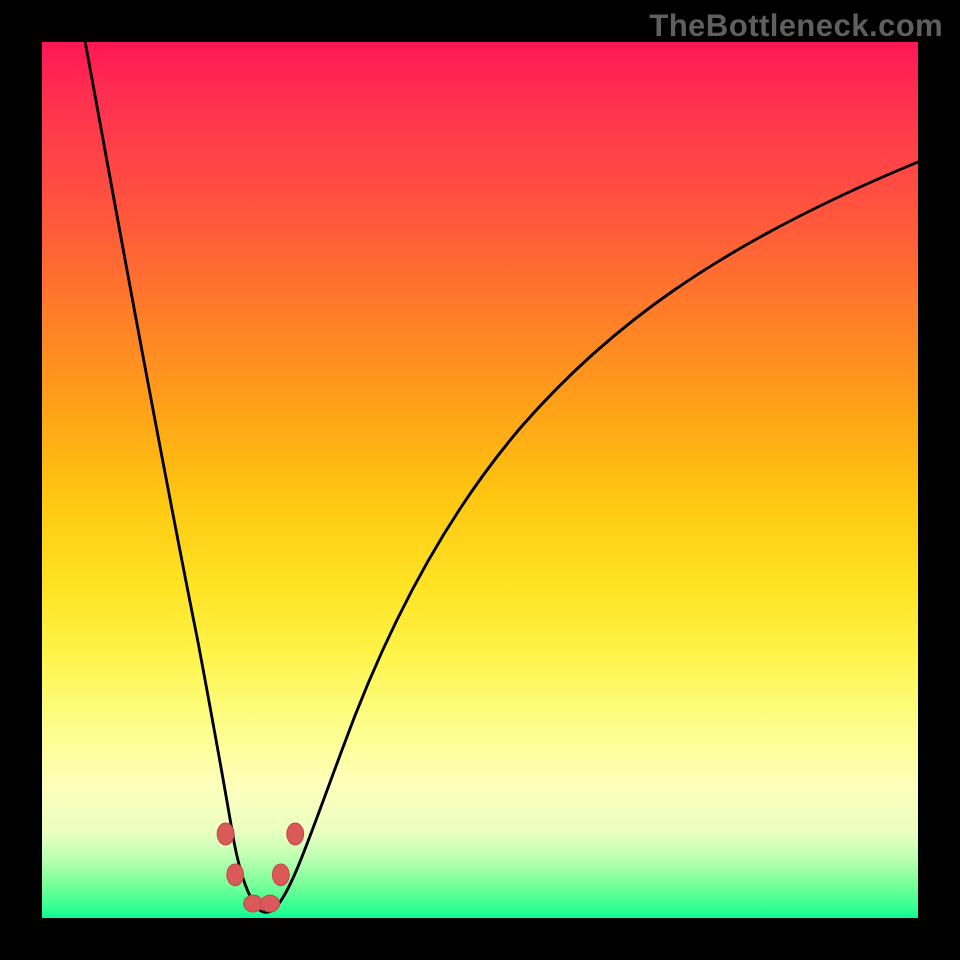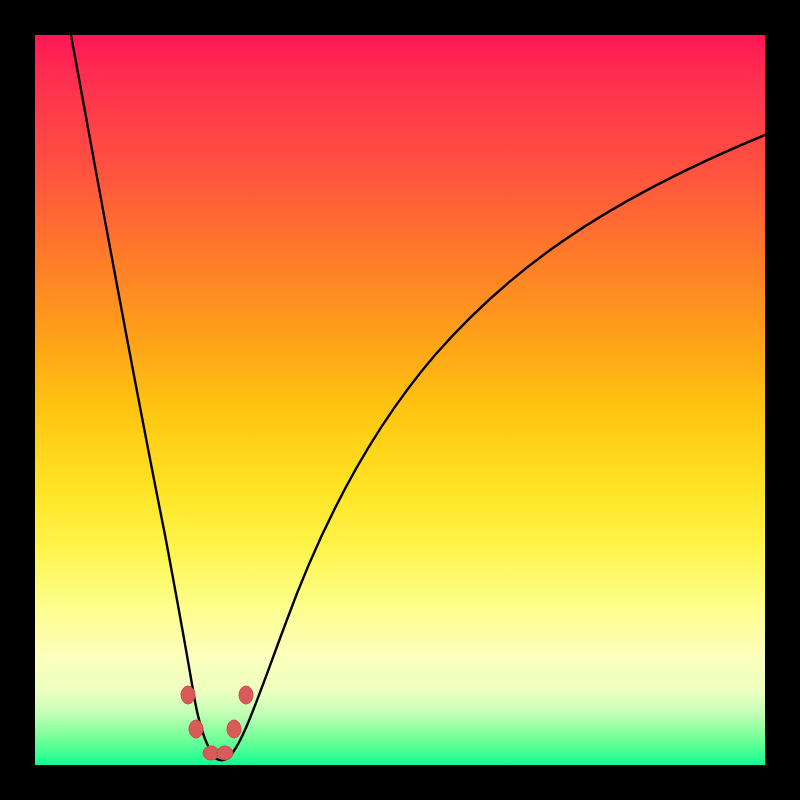--- a/index.html
+++ b/index.html
@@ -49,20 +49,21 @@
     position: absolute;
     inset: 0;
     width: 100%;
     height: 100%;
   }
 </style>
 </head>
 <body>
 
 <div class="frame">
+  <div class="watermark">TheBottleneck.com</div>
   <div class="plot">
     <svg class="curve" viewBox="0 0 730 730" preserveAspectRatio="none">
       <path d="M 36 0
                C 60 130, 90 300, 130 500
                C 145 580, 152 620, 158 655
                C 162 680, 168 705, 178 720
                C 182 726, 188 727, 194 722
                C 208 708, 222 665, 250 590
                C 290 480, 340 390, 400 320
                C 470 240, 560 170, 730 100" fill="none" stroke="#000" stroke-width="2.4" stroke-linecap="round"></path>

